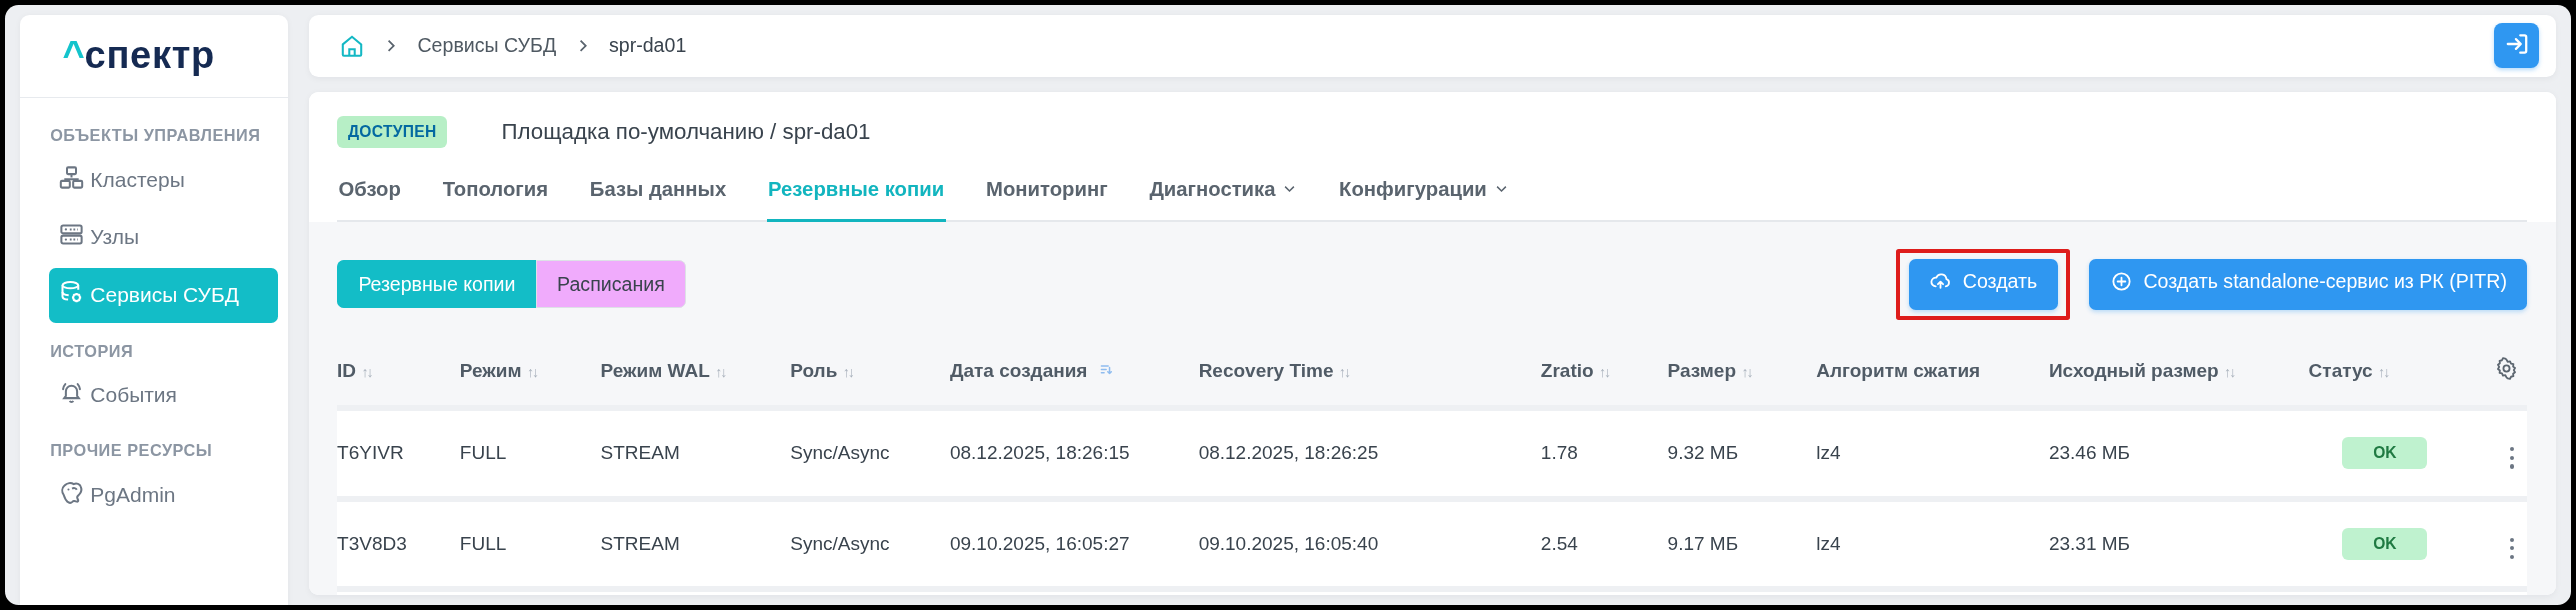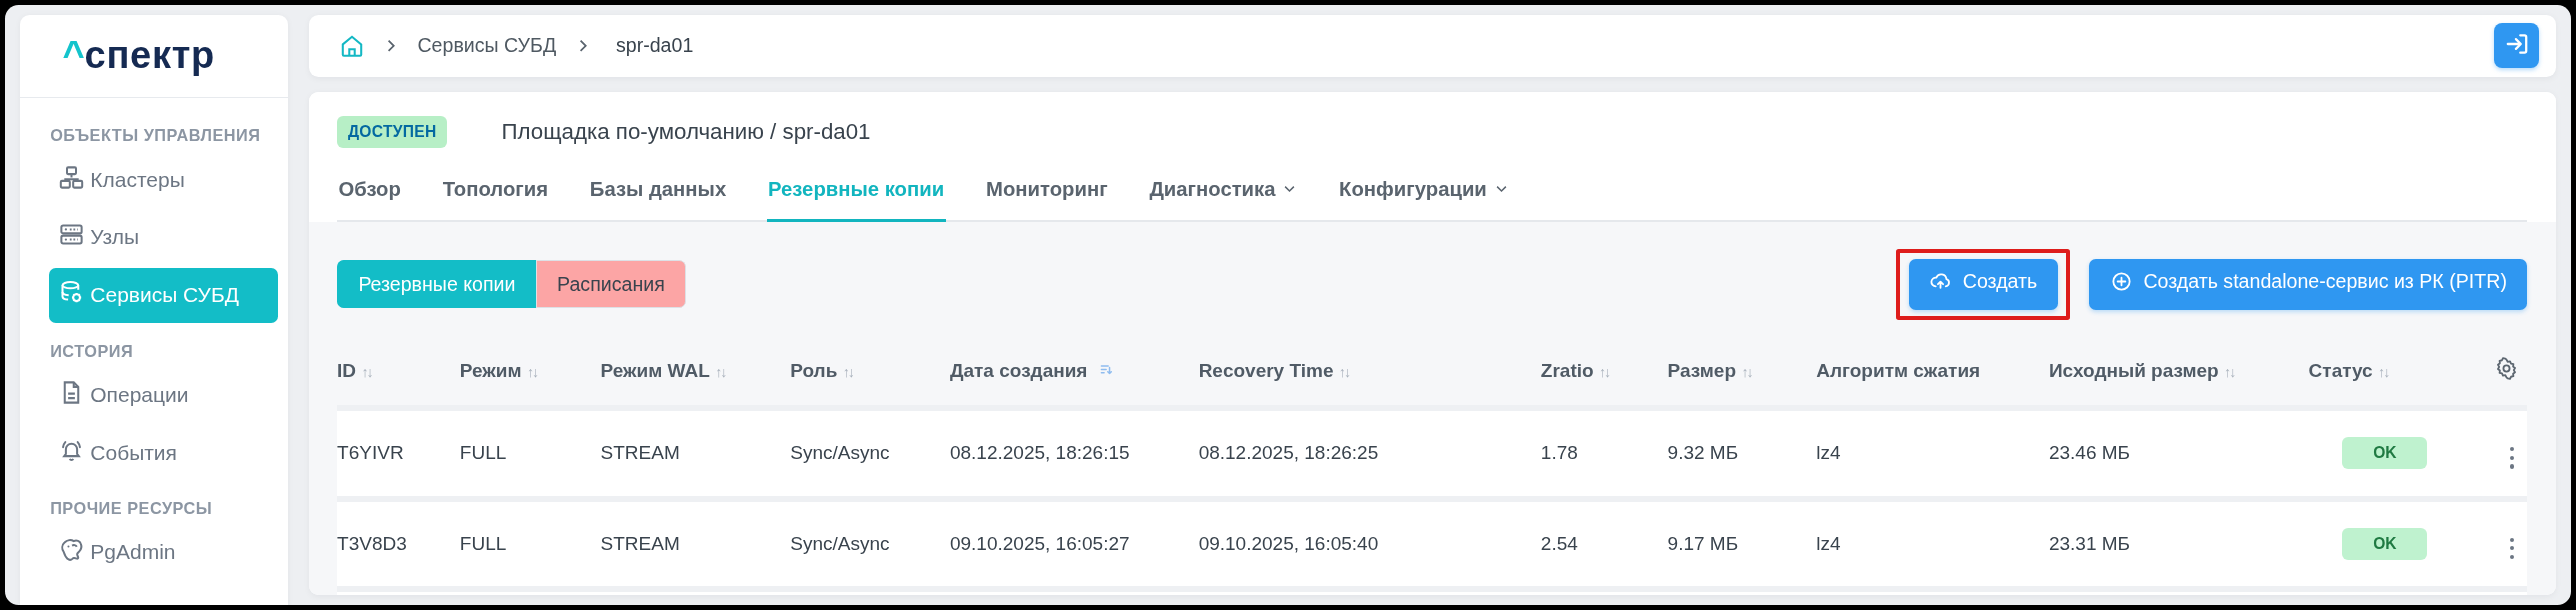--- a/index.html
+++ b/index.html
@@ -53,21 +53,21 @@
   .card {
     background: #fff; border-radius: 9.5px;
     box-shadow: 0 1.4px 6.8px rgba(16,24,40,.05);
   }
   .breadcrumb-bar {
     height: 62px; display: flex; align-items: center;
     padding: 0 16.3px 0 30px; margin-bottom: 15px;
   }
   .crumbs { display: flex; align-items: center; gap: 17.6px; flex: 1; }
   .crumb { font-size: 19.6px; color: #4F5962; cursor: pointer; }
-  .crumb.current { color: #39434D; cursor: default; margin-left: 7px; }
+  .crumb.current { color: #39434D; cursor: default; }
   .login-btn {
     width: 45px; height: 45px; border: none; border-radius: 8.1px;
     background: #2F97F1; color: #fff; cursor: pointer;
     display: flex; align-items: center; justify-content: center;
     box-shadow: 0 2px 4.1px rgba(47,151,241,.35);
   }
   .content-card { flex: 1; display: flex; flex-direction: column; overflow: hidden; }
   .content-top { padding: 24.4px 28.4px 0 28.4px; background: #fff; }
   .service-row { display: flex; align-items: center; gap: 16.3px; }
   .status-badge {
@@ -82,21 +82,21 @@
     padding: 4.1px 1.4px 17.6px 1.4px; margin-bottom: -2.7px;
     border-bottom: 4.7px solid transparent;
     display: flex; align-items: center; gap: 6.8px; cursor: pointer;
   }
   .tab.active { color: #12B5BF; border-bottom-color: #12B5BF; }
   .content-body { flex: 1; background: #F6F7F9; padding: 27px 28.4px 0 28.4px; }
   .toolbar { display: flex; align-items: center; justify-content: space-between; }
   .toggle-group { display: flex; }
   .toggle-btn {
     font-size: 19.6px; padding: 11.5px 20.3px; cursor: pointer;
-    border: 1.4px solid #DDE1E6; background: #fca5a5; color: #39434D;
+    border: 1.4px solid #DDE1E6; background: #f0abfc; color: #39434D;
   }
   .toggle-btn:first-child { border-radius: 6.8px 0 0 6.8px; border-right: none; }
   .toggle-btn:last-child  { border-radius: 0 6.8px 6.8px 0; }
   .toggle-btn.active { background: #13BDC7; border-color: #13BDC7; color: #fff; }
   .toolbar-right { display: flex; align-items: center; gap: 19px; }
   .blue-btn {
     display: flex; align-items: flex-start; gap: 10.8px;
     background: #2F97F1; color: #fff; border: none; cursor: pointer;
     font-size: 19.6px; font-family: inherit;
     padding: 11.5px 20.3px; border-radius: 6.8px;
@@ -174,27 +174,20 @@
               <path d="M4 5.5v6c0 1.5 2.4 2.7 5.5 2.9M18 5.5v4"></path>
               <path d="M4 11.5v4c0 1.4 2.2 2.6 5 2.8"></path>
               <circle cx="16.5" cy="16.5" r="3"></circle>
               <path d="M16.5 12.4v1.2M16.5 19.4v1.2M12.4 16.5h1.2M19.4 16.5h1.2M13.6 13.6l.9.9M18.5 18.5l.9.9M19.4 13.6l-.9.9M14.5 18.5l-.9.9"></path>
             </svg></span>
         <span>Сервисы СУБД</span>
       </div>
 
       <div class="section-label">ИСТОРИЯ</div>
 
-      <div class="side-item">
-        <span><svg width="27" height="27" viewBox="0 0 24 24" fill="none" stroke="#6C7683" stroke-width="1.8">
-              <path d="M6 3h8l4 4v14H6z"></path>
-              <path d="M14 3v4h4M9 13h6M9 17h6"></path>
-            </svg></span>
-        <span>Операции</span>
-      </div>
 
       <div class="side-item">
         <span><svg width="27" height="27" viewBox="0 0 24 24" fill="none" stroke="#6C7683" stroke-width="1.8">
               <path d="M12 6a5 5 0 0 0-5 5v4l-1.5 2h13L17 15v-4a5 5 0 0 0-5-5zM10.5 19.5a1.6 1.6 0 0 0 3 0"></path>
               <path d="M4.5 9a8 8 0 0 1 2-4.5M19.5 9a8 8 0 0 0-2-4.5" stroke-linecap="round"></path>
             </svg></span>
         <span>События</span>
       </div>
 
       <div class="section-label">ПРОЧИЕ РЕСУРСЫ</div>

